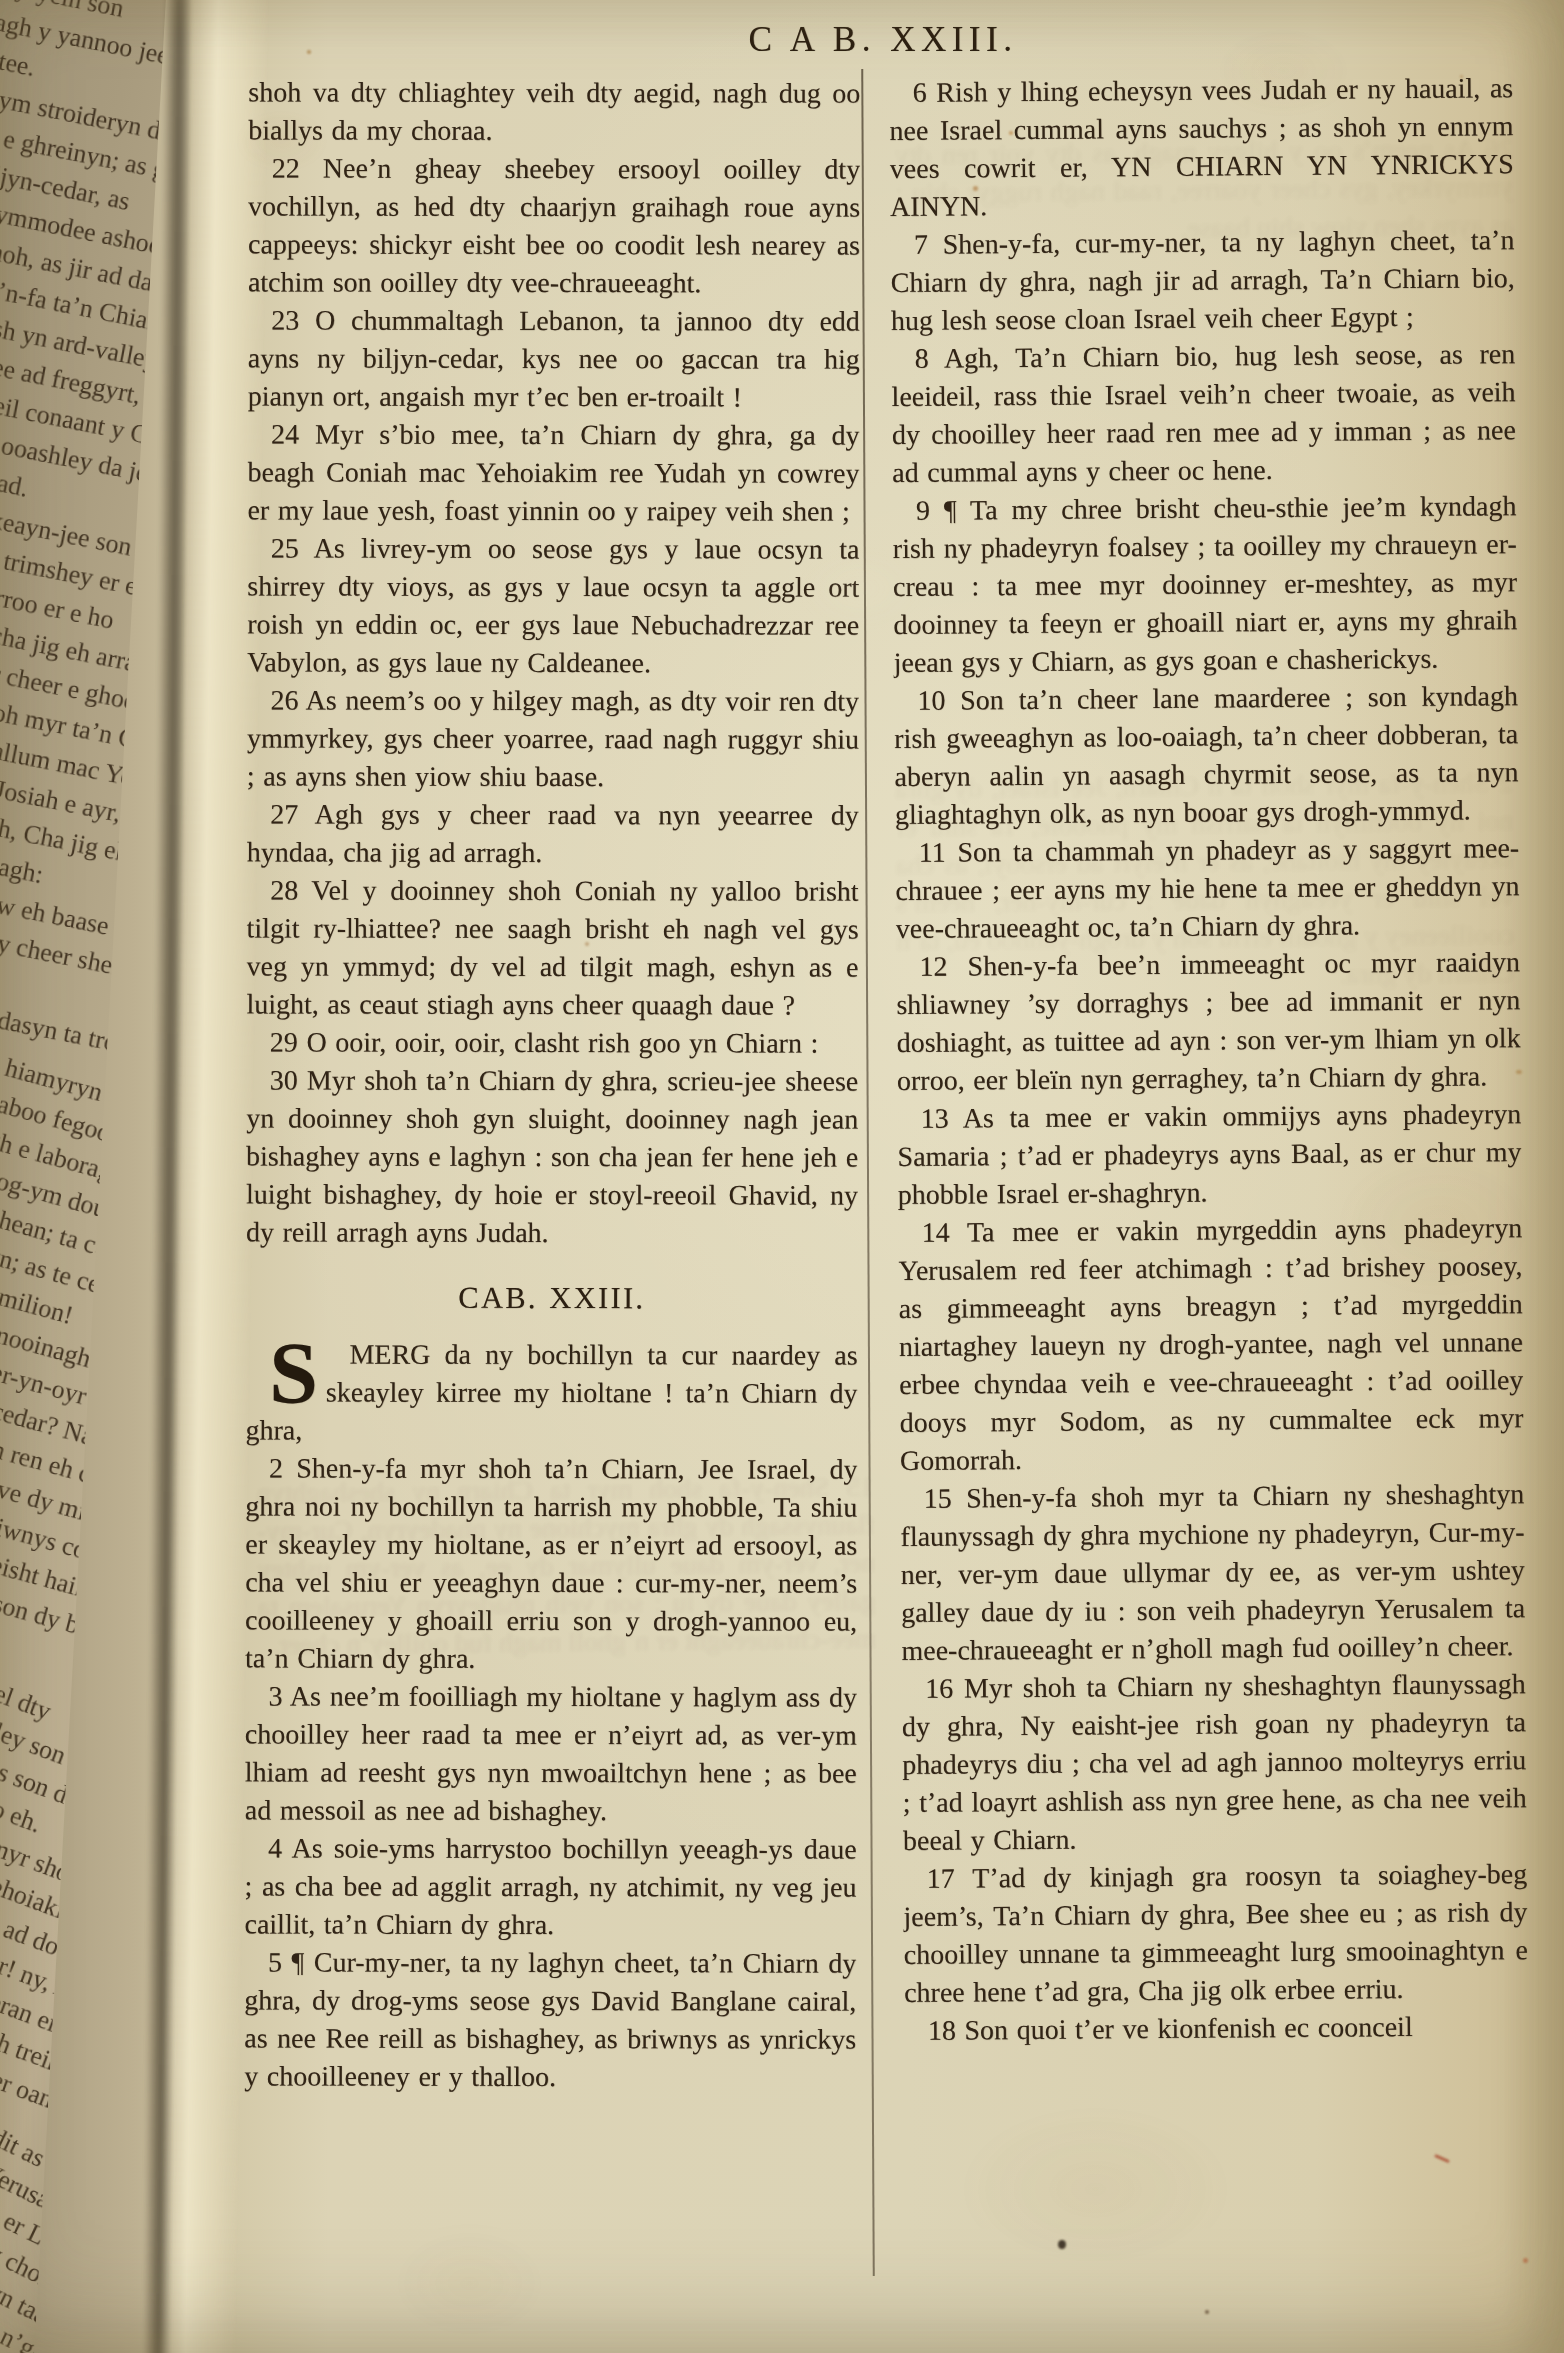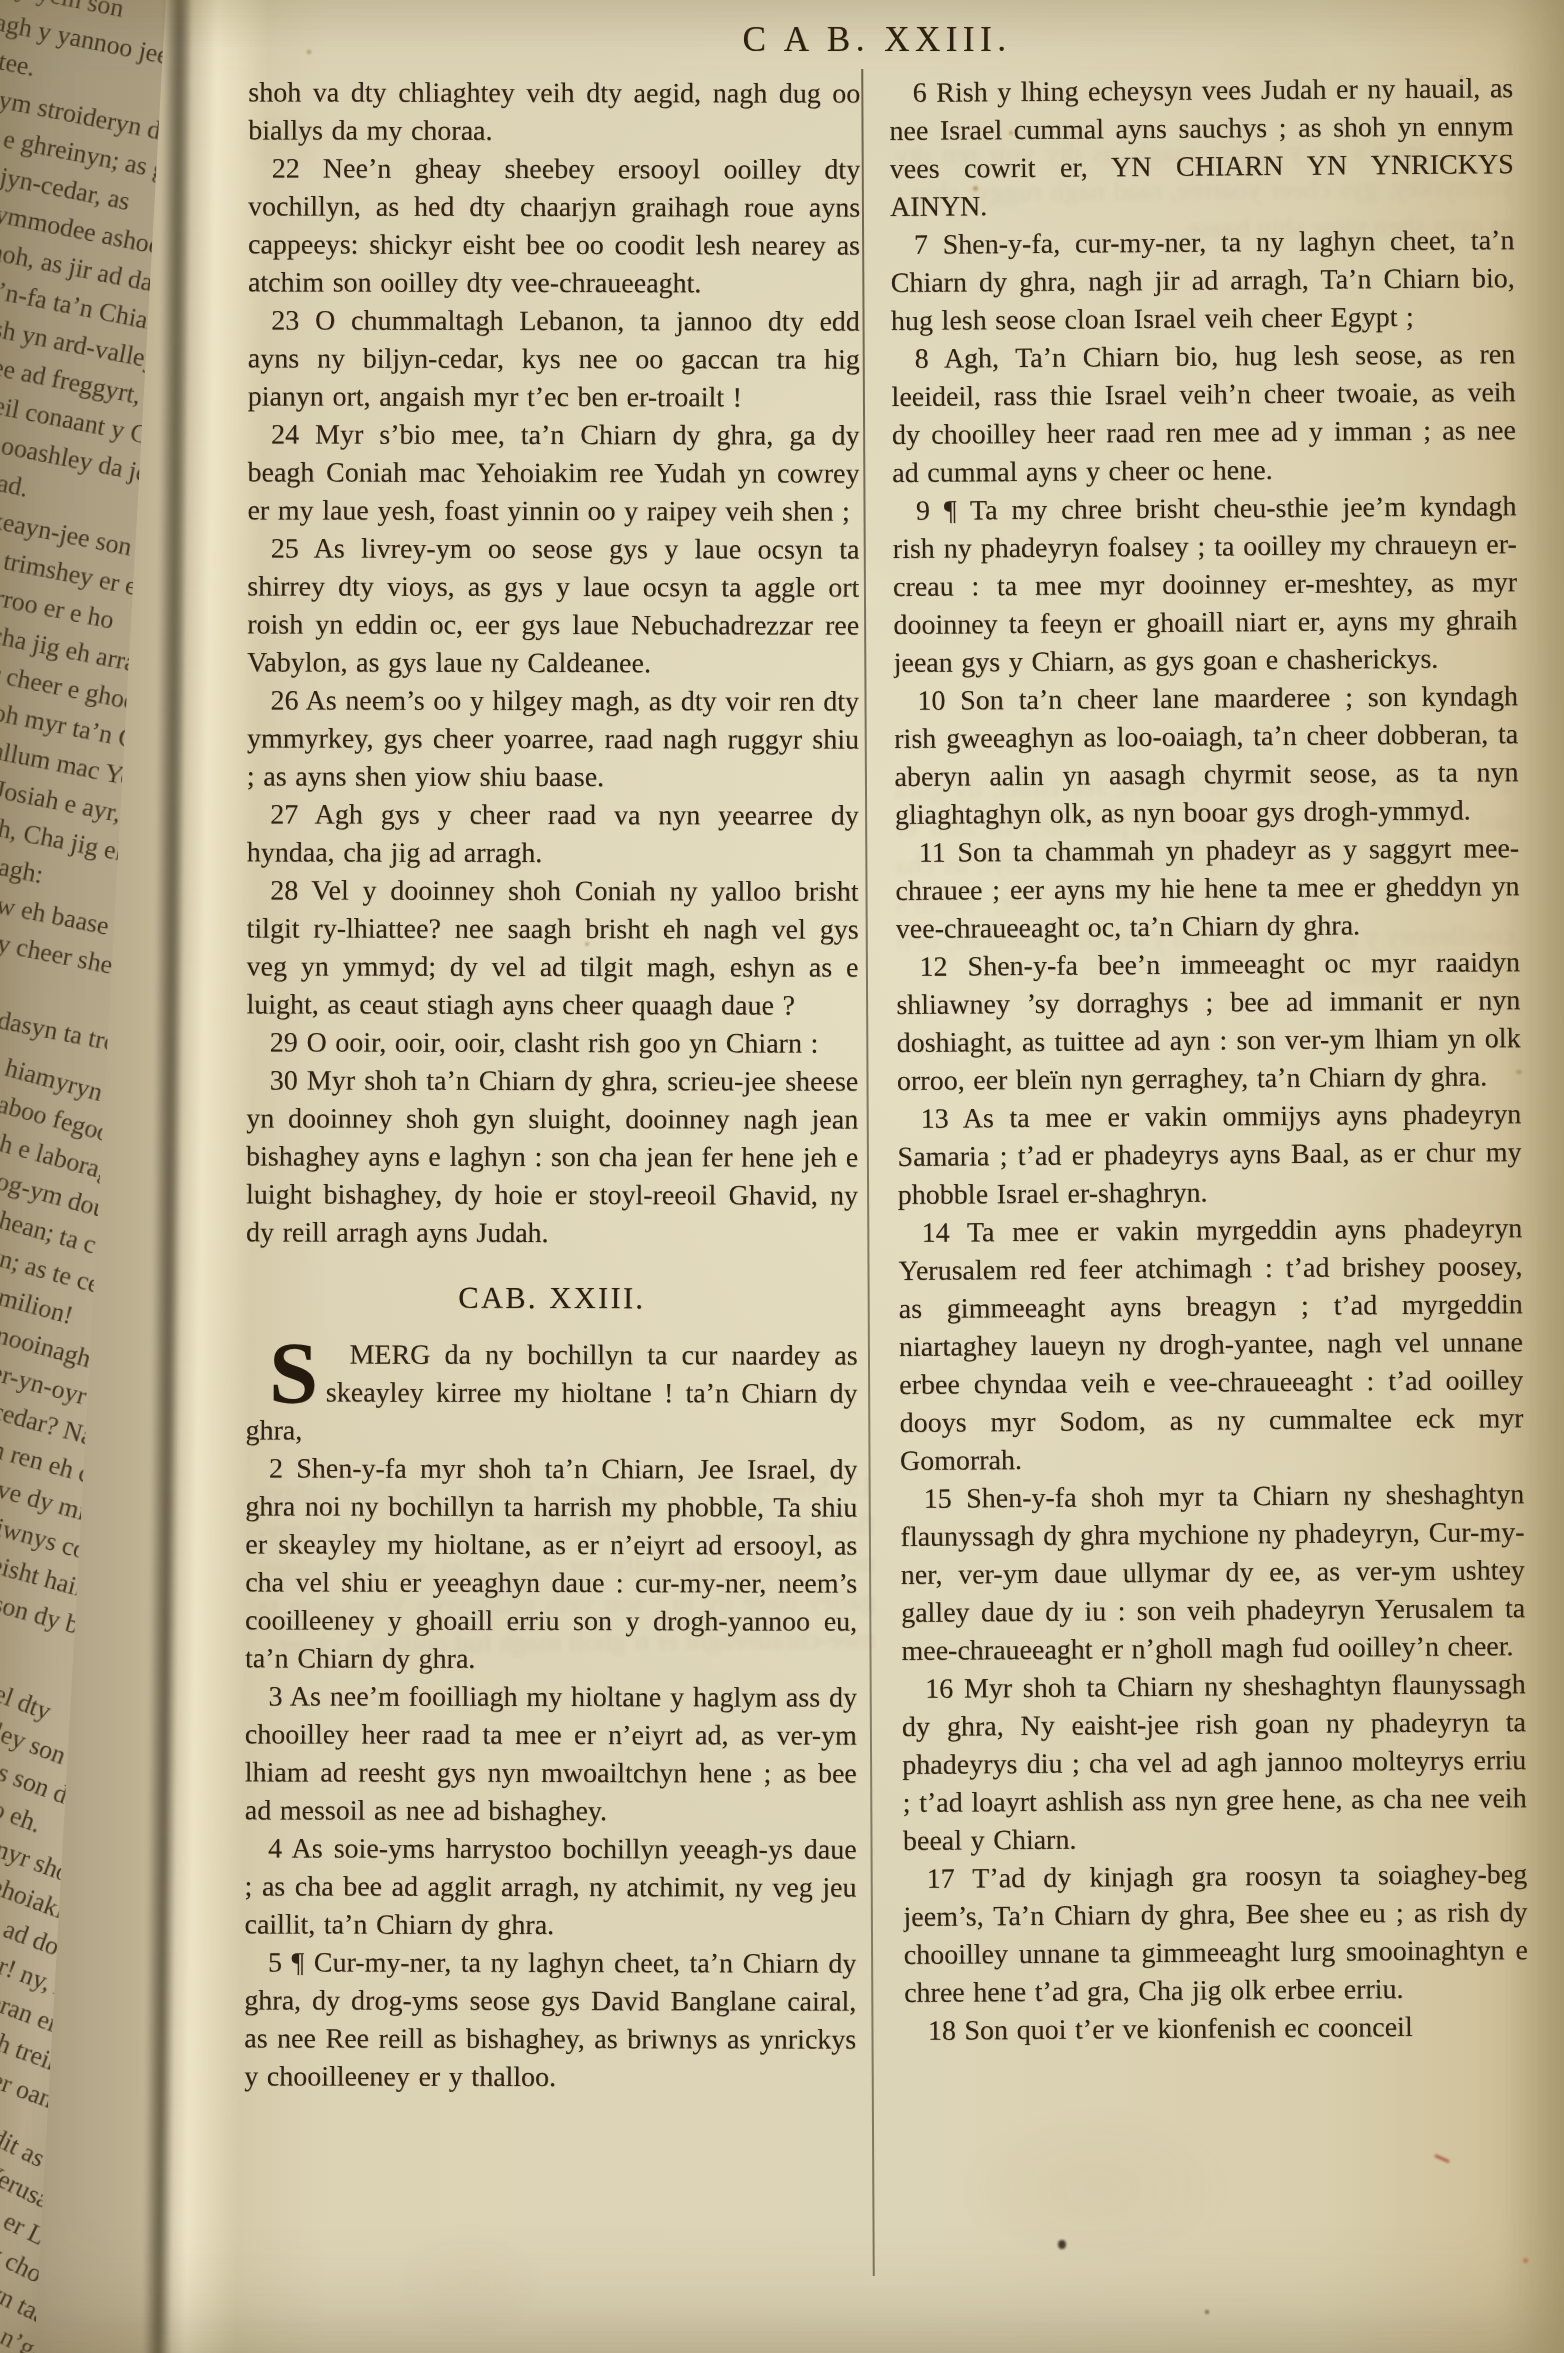--- a/index.html
+++ b/index.html
@@ -37,21 +37,21 @@
     transform:rotate(.5deg);background:linear-gradient(90deg,rgba(52,43,26,0),rgba(52,43,26,.5) 45%,rgba(33,26,14,.55) 62%,rgba(52,43,26,.15));
     filter:blur(2.3px);pointer-events:none;
   }
   .highlight-band{
     position:absolute;left:174px;top:-47px;width:78px;height:2504px;
     transform:rotate(.8deg);
     background:linear-gradient(90deg,rgba(240,231,201,0),rgba(242,234,204,.85) 35%,rgba(235,226,193,.55) 72%,rgba(222,211,176,0));
     filter:blur(1.6px);pointer-events:none;
   }
   .running-head{
-    position:absolute;left:243px;top:20.3px;width:1268px;text-align:center;
+    position:absolute;left:249px;top:20.3px;width:1268px;text-align:center;
     font-size:35px;letter-spacing:5.5px;color:#2c2012;
     text-shadow:0.4px 0.4px 0.8px rgba(44,32,18,.45);
   }
   .col{position:absolute;top:74px;text-align:justify;font-size:28px;line-height:38px;color:#31241 4;}
   .col{color:#312416;text-shadow:0.3px 0.3px 0.7px rgba(49,36,22,.42);word-spacing:1.6px;}
   .col-left{left:246px;width:612px;height:2254px;overflow:hidden;transform:rotate(.12deg);}
   .col-right{left:889px;width:624px;height:2254px;overflow:hidden;transform:rotate(-.45deg);transform-origin:0 0;}
   .col p{margin:0;text-indent:23.5px;}
   .col p.cont{text-indent:0;}
   .chap-head{

